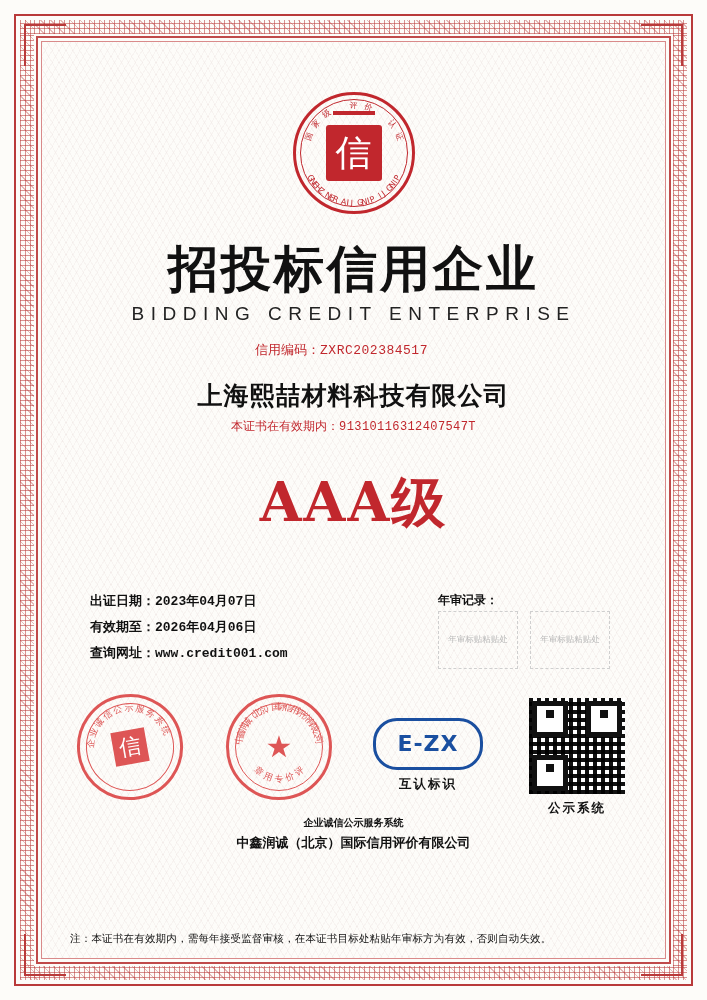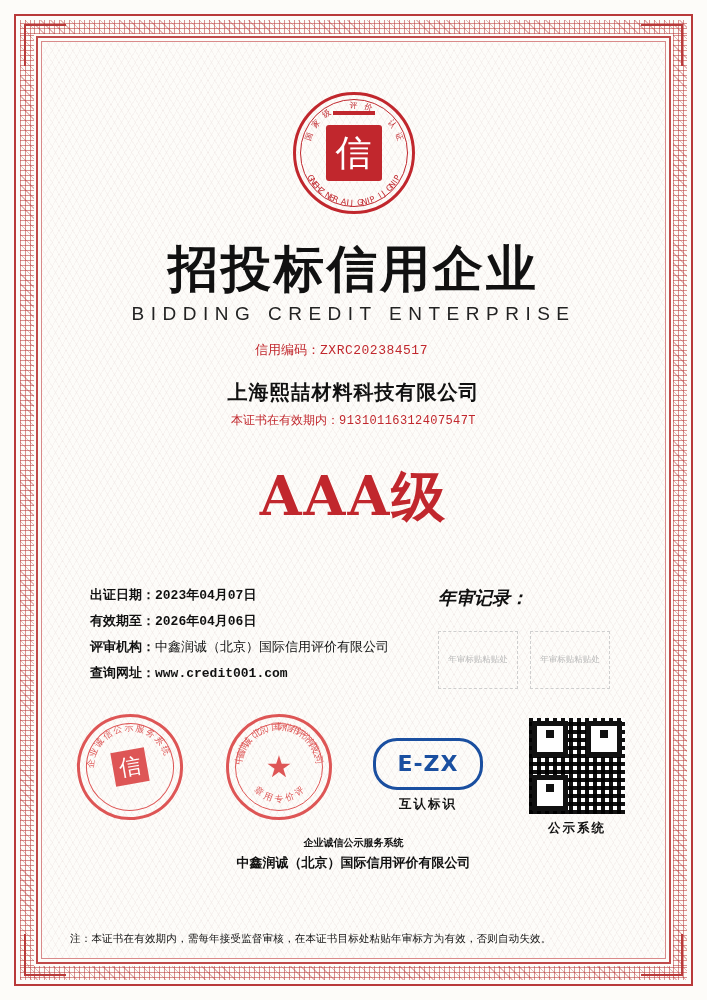--- a/index.html
+++ b/index.html
@@ -163,21 +163,21 @@
     color: #c1272d;
     font-family: "DejaVu Sans", sans-serif;
   }
   .code-line .code-val {
     font-family: "Liberation Mono", monospace;
     letter-spacing: .5px;
   }
 
   .company {
     margin-top: 20px;
-    font-size: 20px;
+    font-size: 25px;
     font-weight: bold;
     color: #111;
     letter-spacing: 1px;
     font-family: Liberation Mono, monospace;
   }
   .uscc {
     margin-top: 6px;
     font-size: 12px;
     color: #c1272d;
     font-family: "DejaVu Sans", sans-serif;
@@ -227,26 +227,25 @@
   .info-left .line .mono {
     font-family: "Liberation Mono", monospace;
     font-weight: bold;
     text-align: center;
   }
   .info-right {
     flex: 1;
     padding-left: 18px;
   }
   .annual-title {
-    font-size: 18px;
-    font-weight: bold;
-    color: #111;
-    font-family: "DejaVu Sans", sans-serif;
-    margin-bottom: 21px;
-    font-style: italic;
+    font-size: 12px;
+    font-weight: bold;
+    color: #111;
+    font-family: "DejaVu Sans", sans-serif;
+    margin-bottom: 2px;
   }
   .annual-boxes {
     display: flex;
     gap: 12px;
   }
   .annual-box {
     width: 78px;
     height: 56px;
     border: 1px dashed #cfcfcf;
     color: #b9b9b9;
@@ -481,23 +480,20 @@
 
     <div class="info-row">
       <div class="info-left">
         <div class="line">
           <b>出证日期：</b><span class="mono">2023年04月07日</span>
         </div>
         <div class="line">
           <b>有效期至：</b><span class="mono">2026年04月06日</span>
         </div>
         <div class="line">
-          <b>评审机构：</b><span>中鑫润诚（北京）国际信用评价有限公司</span>
-        </div>
-        <div class="line">
           <b>查询网址：</b><span class="mono">www.credit001.com</span>
         </div>
       </div>
       <div class="info-right">
         <div class="annual-title">年审记录：</div>
         <div class="annual-boxes">
           <div class="annual-box">年审标贴粘贴处</div>
           <div class="annual-box">年审标贴粘贴处</div>
         </div>
       </div>

